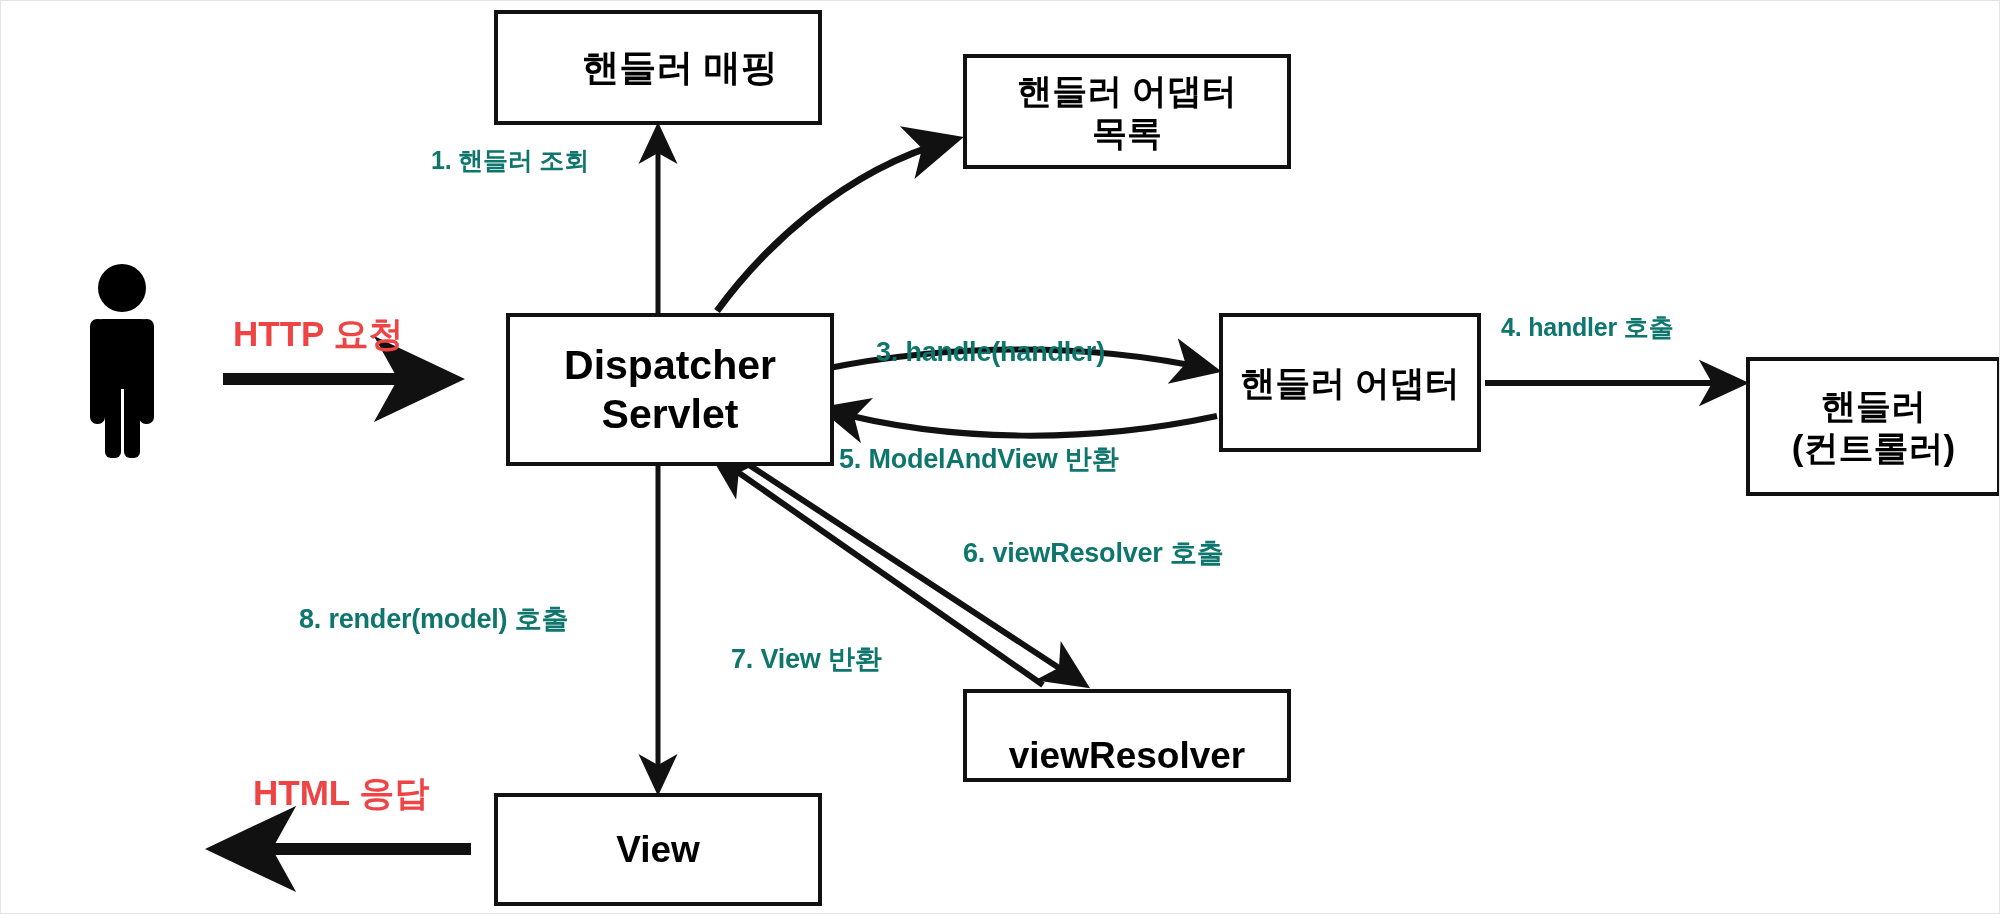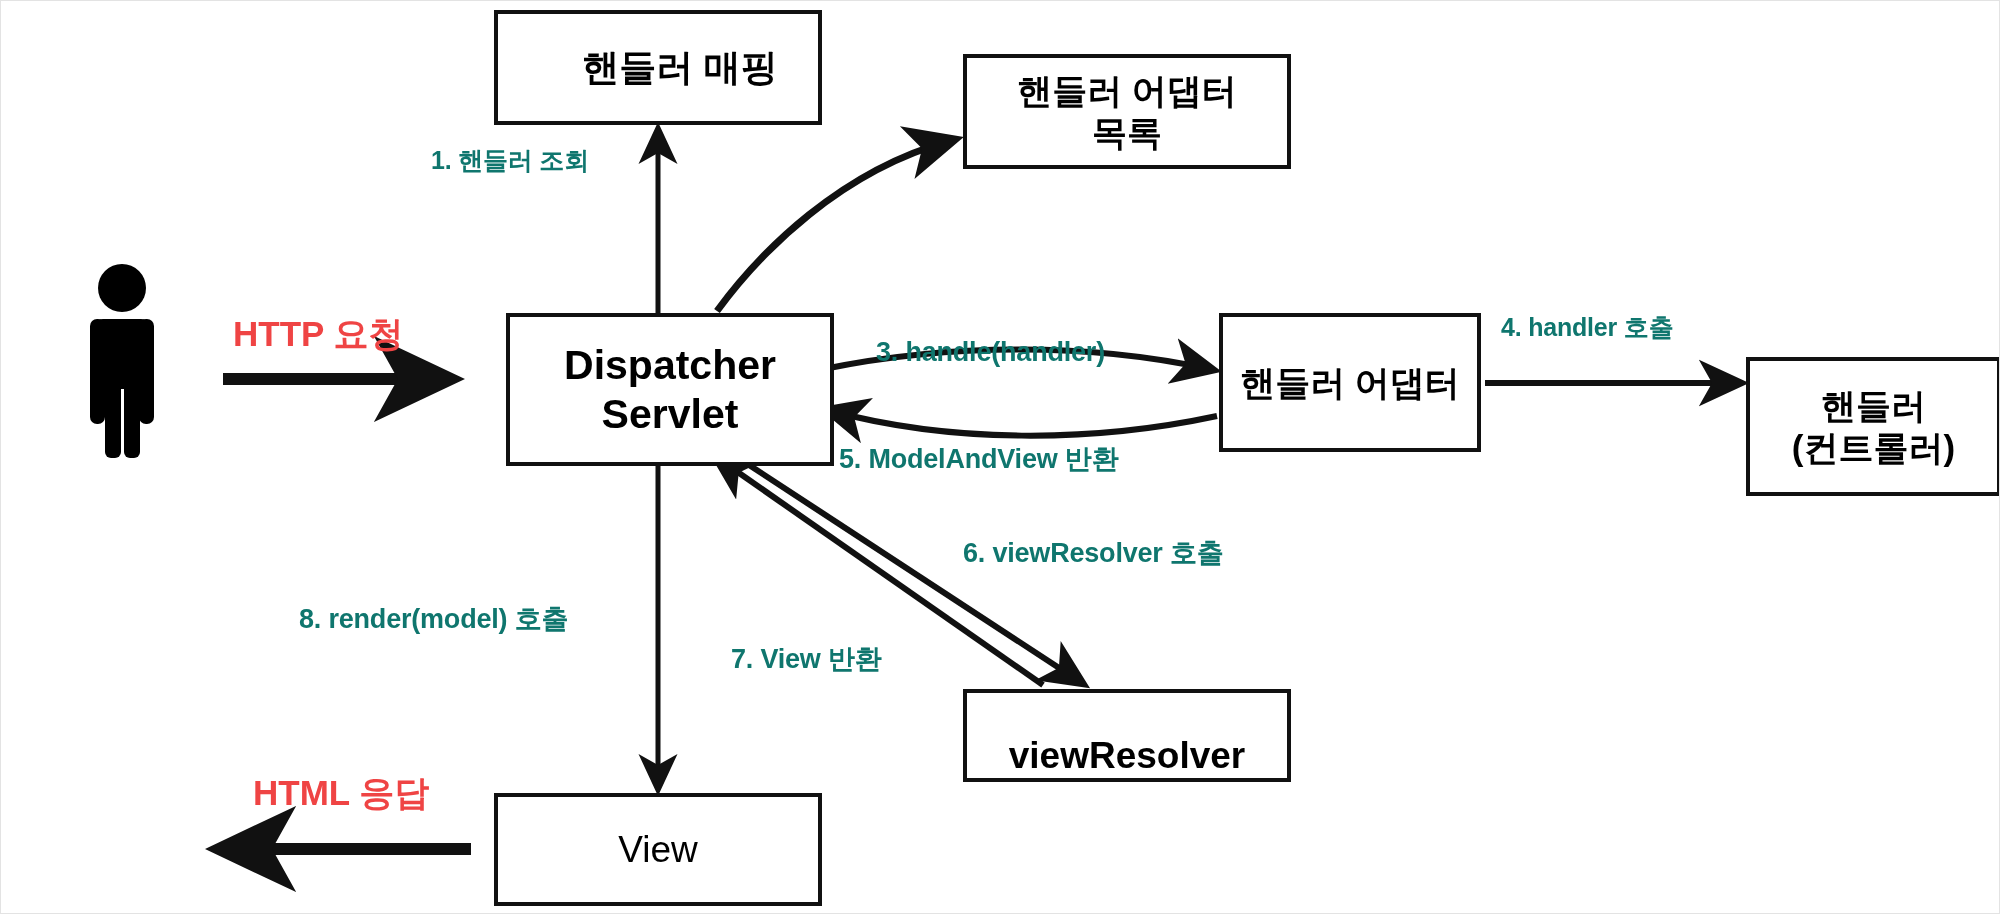--- a/index.html
+++ b/index.html
@@ -60,21 +60,21 @@
   .actor {
     position: absolute;
   }
   
   #node-handler-mapping   { left: 493px; top: 9px;   width: 328px; height: 115px; font-size: 37px; font-weight: bold; padding-left: 44px; }
   #node-adapter-list      { left: 962px; top: 53px;  width: 328px; height: 115px; font-size: 35px; font-weight: bold; }
   #node-dispatcher        { left: 493px; top: 312px; width: 328px; height: 153px; font-size: 41px; font-weight: bold; margin-left: 12px; }
   #node-handler-adapter   { left: 1218px;top: 312px; width: 262px; height: 139px; font-size: 35px; font-weight: bold; }
   #node-handler-controller{ left: 1745px;top: 312px; width: 255px; height: 139px; font-size: 35px; font-weight: bold; margin-top: 44px; }
   #node-view-resolver     { left: 962px; top: 688px; width: 328px; height: 93px;  font-size: 37px; font-weight: bold; align-items: flex-end; }
-  #node-view              { left: 493px; top: 792px; width: 328px; height: 113px; font-size: 37px; font-weight: normal; }
+  #node-view              { left: 493px; top: 792px; width: 328px; height: 113px; font-size: 37px; font-weight: bold; }
   
   #lbl-1 { left: 430px;  top: 143px; font-size: 25px; }
   #lbl-2 { left: 925px;  top: 188px; font-size: 25px; }
   #lbl-3 { left: 875px;  top: 336px; font-size: 27px; }
   #lbl-4 { left: 1500px; top: 310px; font-size: 25px; }
   #lbl-5 { left: 838px;  top: 440px; font-size: 27px; }
   #lbl-6 { left: 962px;  top: 534px; font-size: 27px; }
   #lbl-7 { left: 730px;  top: 640px; font-size: 27px; }
   #lbl-8 { left: 298px;  top: 600px; font-size: 27px; }
   

